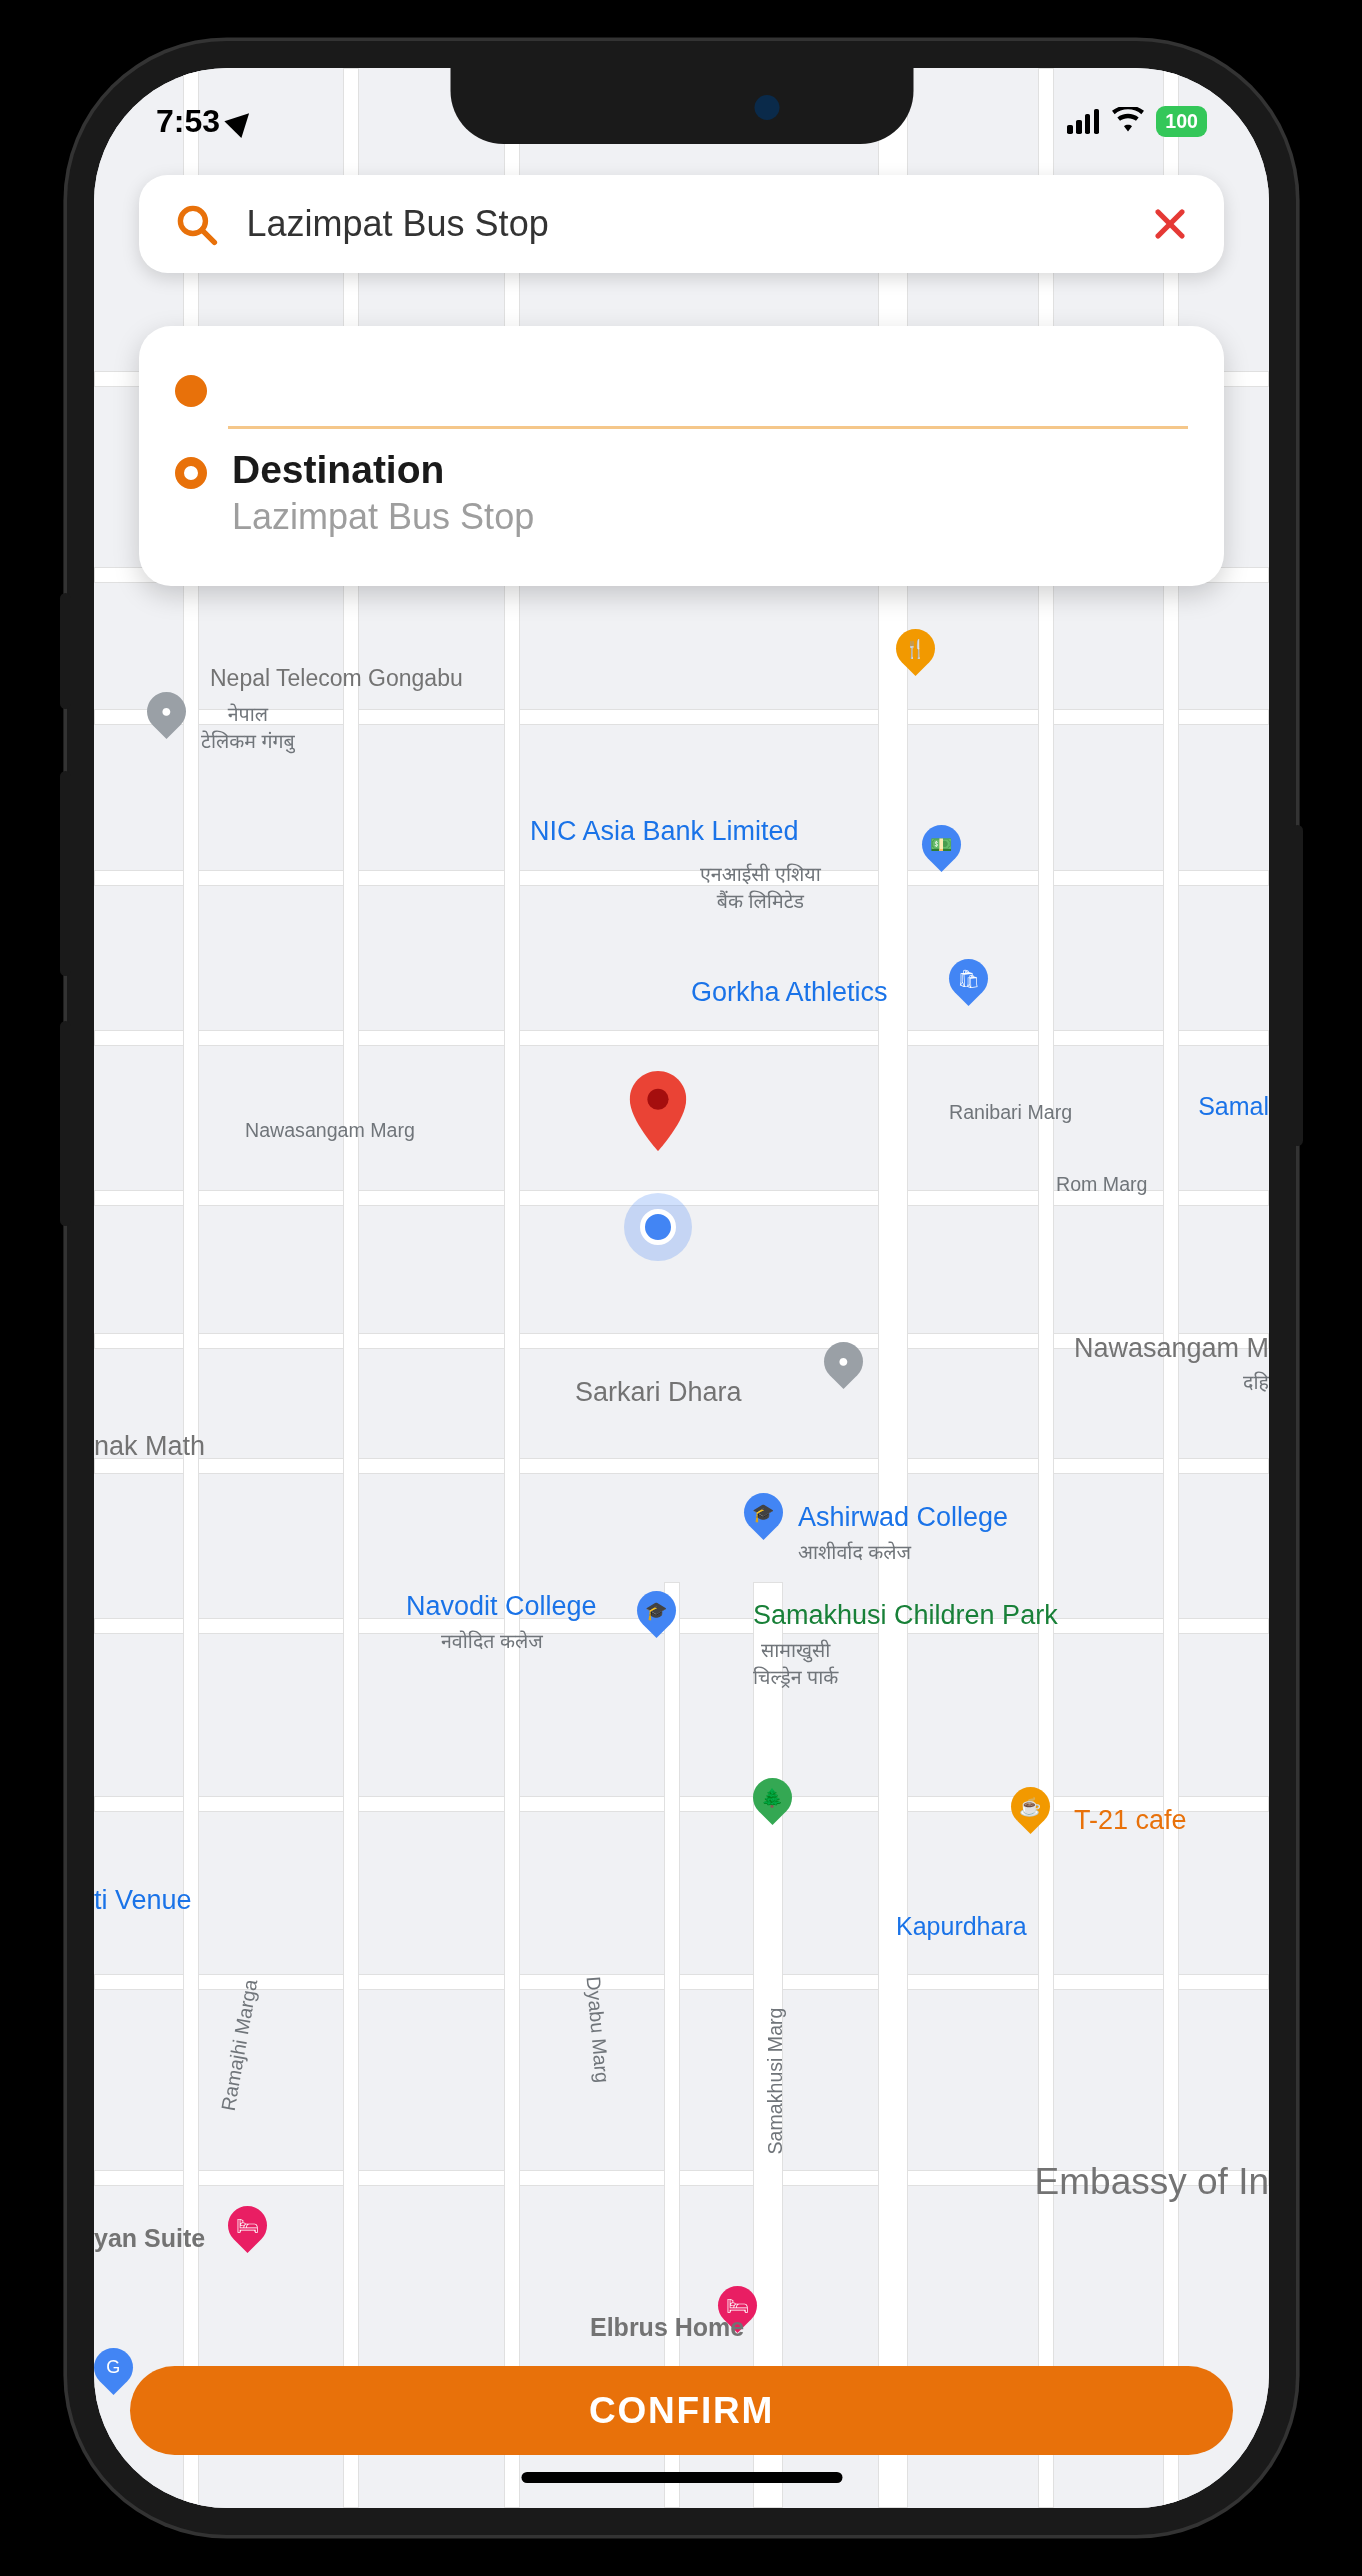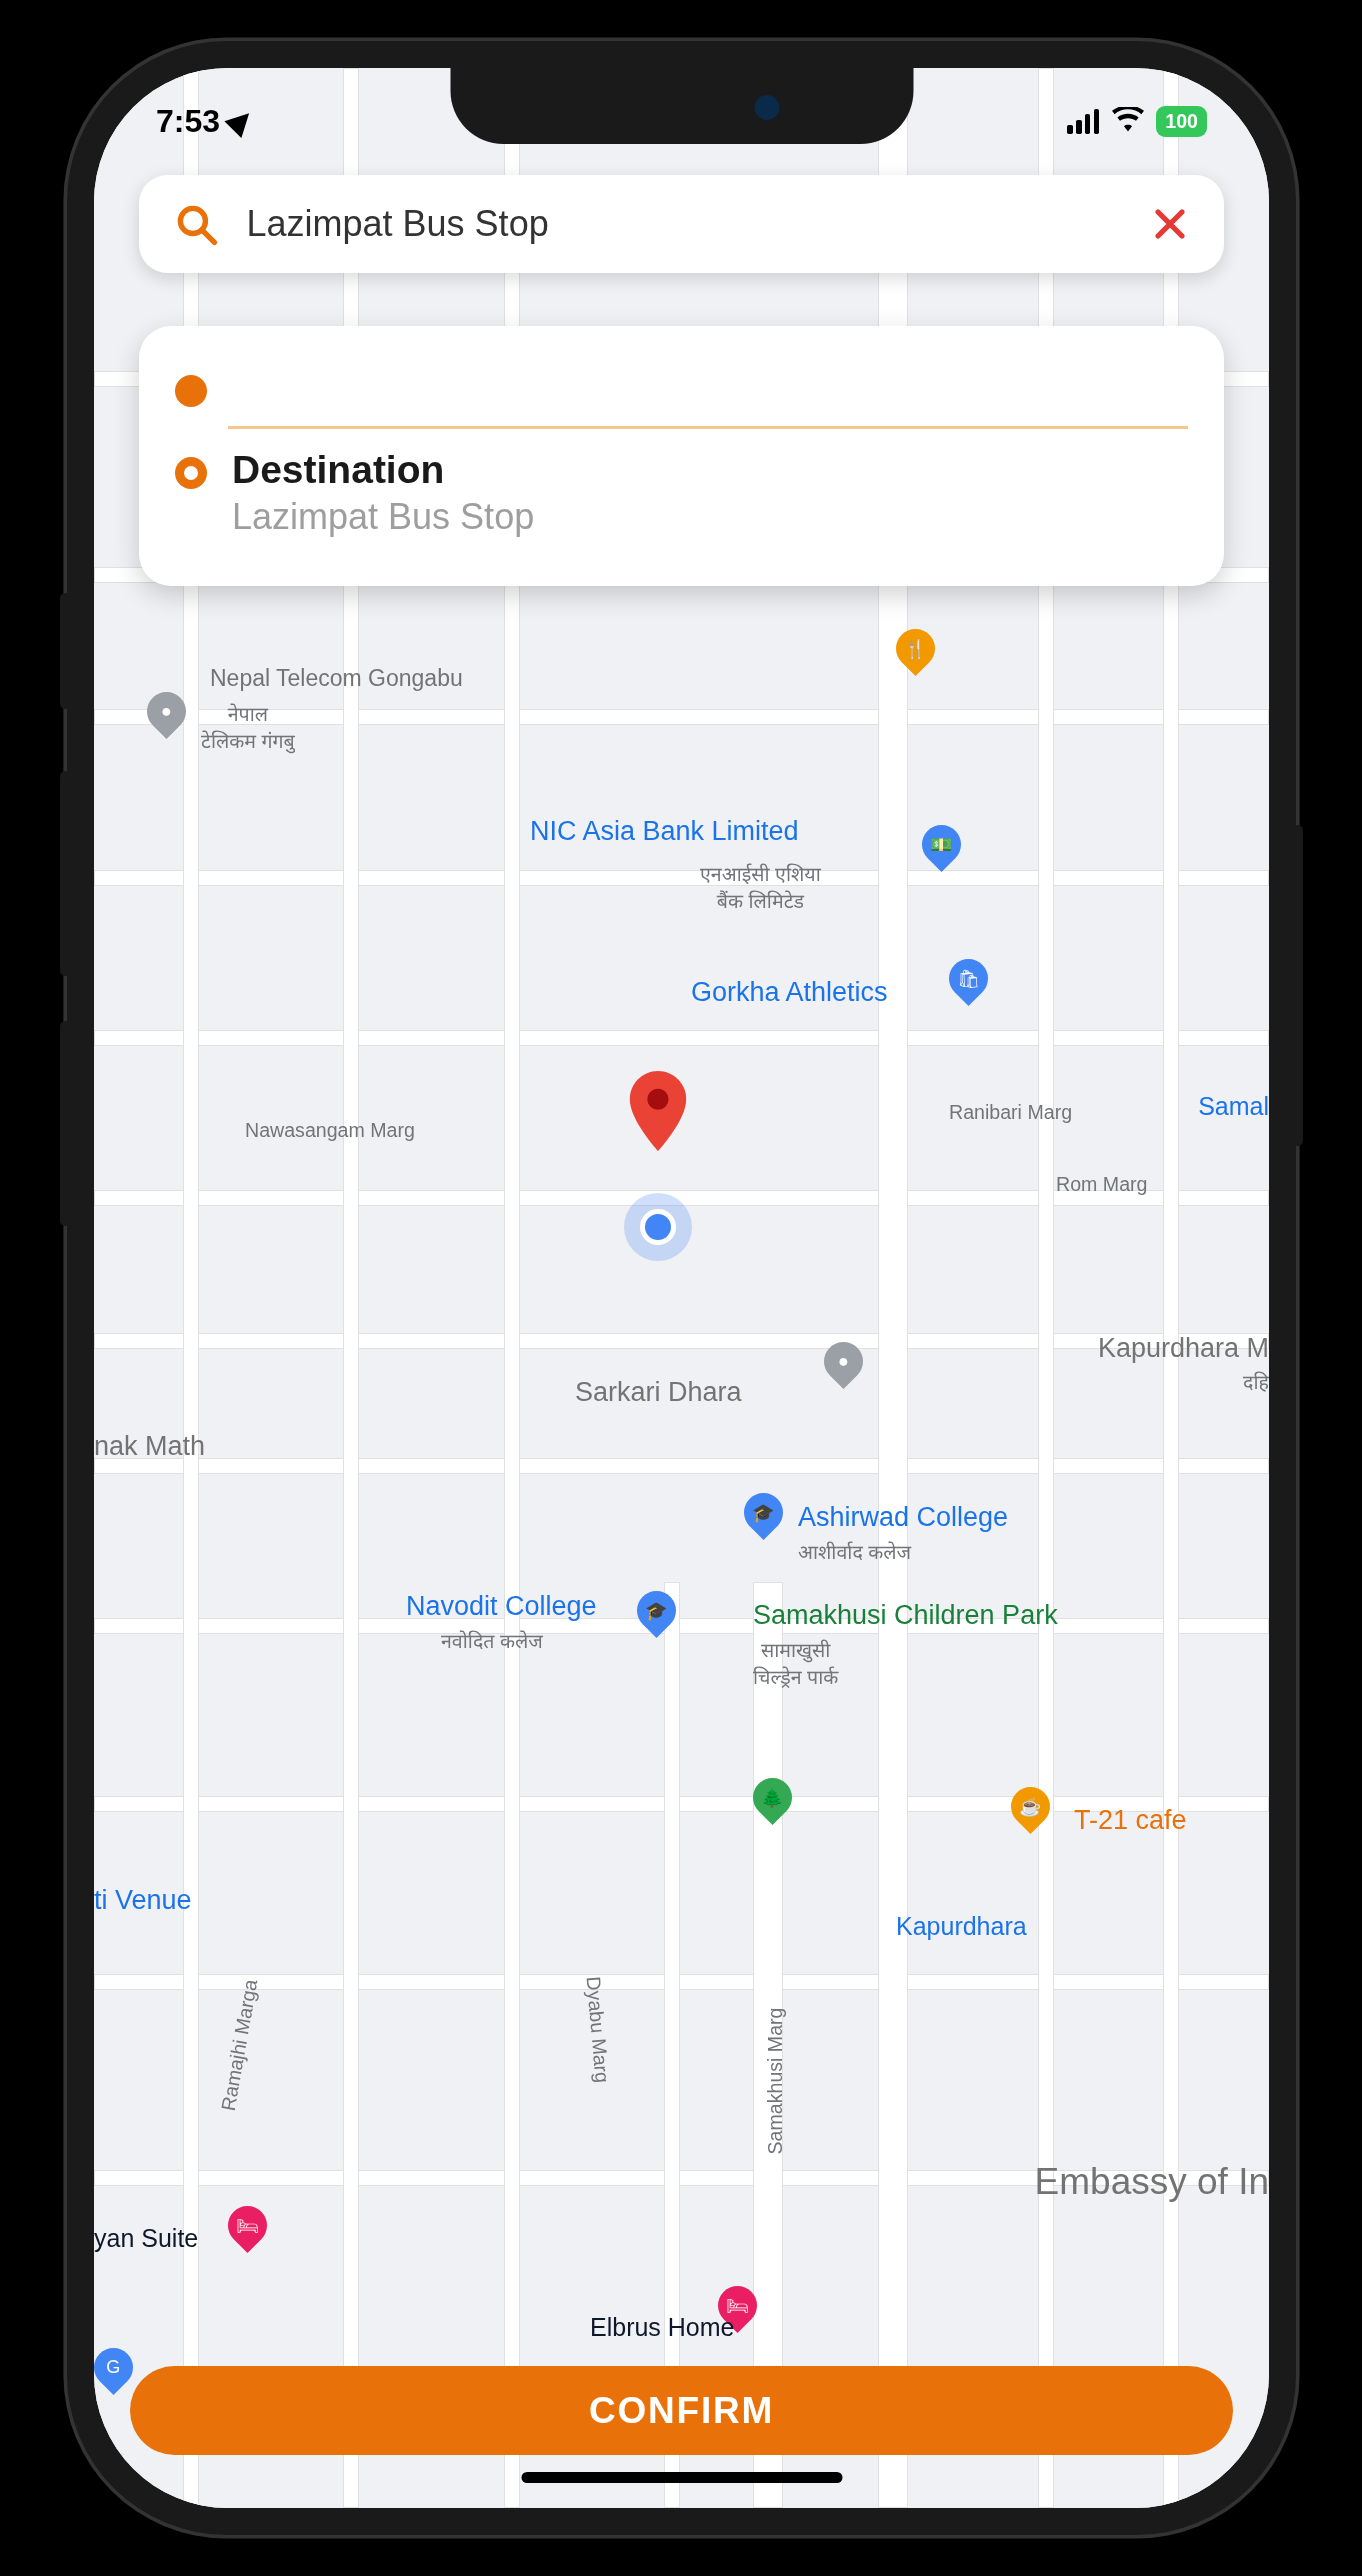--- a/index.html
+++ b/index.html
@@ -105,21 +105,21 @@
   .map-label {
     position: absolute;
     font-size: 23px;
     color: #737373;
     white-space: pre;
     text-align: center;
   }
   .map-label.blue { color: #1a73e8; font-weight: 500; }
   .map-label.green { color: #188038; font-weight: 500; }
   .map-label.orange { color: #e8710a; font-weight: 500; }
-  .map-label.pink { color: #0f172a; font-weight: 400; }
+  .map-label.pink { color: #737373; font-weight: 700; }
   .map-label.small { font-size: 19.6px; color: #70757a; }
   .poi-pin {
     position: absolute;
     width: 39px;
     height: 50px;
   }
   .poi-pin .pin-body {
     width: 39px; height: 39px;
     border-radius: 50% 50% 50% 0;
     transform: rotate(-45deg);
@@ -359,21 +359,21 @@
       <div class="map-label small" style="left:107px;top:632px;">नेपाल
 टेलिकम गंगबु</div>
       <div class="map-label blue" style="left:436px;top:748px;font-size:27px;">NIC Asia Bank Limited</div>
       <div class="map-label blue small" style="left:606px;top:792px;text-align:center;">एनआईसी एशिया
 बैंक लिमिटेड</div>
       <div class="map-label blue" style="left:597px;top:909px;font-size:27px;">Gorkha Athletics</div>
       <div class="map-label small" style="left:151px;top:1051px;">Nawasangam Marg</div>
       <div class="map-label small" style="left:855px;top:1033px;">Ranibari Marg</div>
       <div class="map-label blue" style="right:0px;top:1024px;font-size:25px;">Samal</div>
       <div class="map-label small" style="left:962px;top:1105px;">Rom Marg</div>
-      <div class="map-label" style="right:0px;top:1265px;font-size:27px;">Kapurdhara M</div>
+      <div class="map-label" style="right:0px;top:1265px;font-size:27px;">Nawasangam M</div>
       <div class="map-label small" style="right:0px;top:1300px;">दहि</div>
       <div class="map-label" style="left:481px;top:1309px;font-size:27px;">Sarkari Dhara</div>
       <div class="map-label" style="left:0px;top:1363px;font-size:27px;">nak Math</div>
       <div class="map-label blue" style="left:704px;top:1434px;font-size:27px;">Ashirwad College</div>
       <div class="map-label blue small" style="left:704px;top:1470px;">आशीर्वाद कलेज</div>
       <div class="map-label blue" style="left:312px;top:1523px;font-size:27px;">Navodit College</div>
       <div class="map-label blue small" style="left:347px;top:1559px;">नवोदित कलेज</div>
       <div class="map-label green" style="left:659px;top:1532px;font-size:27px;">Samakhusi Children Park</div>
       <div class="map-label green small" style="left:659px;top:1568px;">सामाखुसी
 चिल्ड्रेन पार्क</div>

